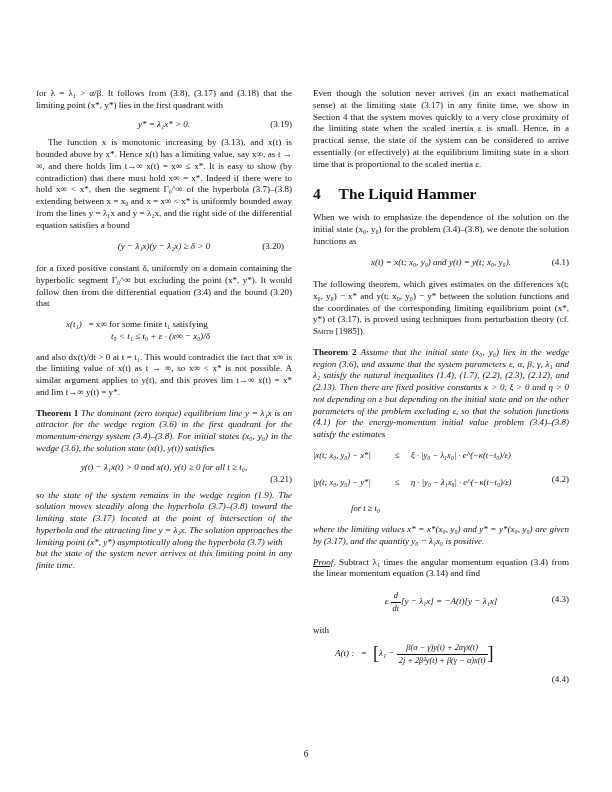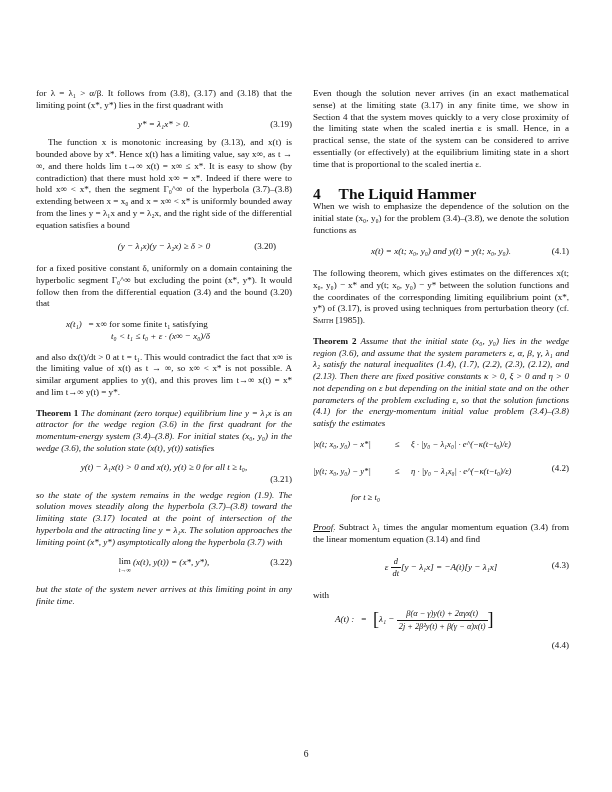--- a/index.html
+++ b/index.html
@@ -10,21 +10,21 @@
   .col.right { left: 313px; }
   p { margin: 0; text-align: justify; hyphens: auto; }
   p.indent { text-indent: 12px; }
   .eq { position: relative; display: block; text-align: center; margin: 7px 0; font-style: normal; }
   .eq .num { position: absolute; right: 0; top: 0; font-style: normal; }
   .eq .body { display: inline-block; }
   .eq.multi { text-align: left; }
   .it { font-style: italic; }
   .thm { font-style: italic; text-align: justify; }
   .thm-label { font-style: normal; font-weight: bold; }
-  h2 { font-size: 15.5px; margin: 18px 0 1px 0; font-weight: bold; }
+  h2 { font-size: 15.5px; margin: 18px 0 12px 0; font-weight: bold; }
   h2 .sec-num { display: inline-block; width: 22px; }
   .gap { height: 9px; }
   .page-number { position: absolute; top: 749px; left: 0; width: 612px; text-align: center; font-size: 9.5px; }
   .proof { text-decoration: underline; font-style: italic; }
   .sc { font-variant: small-caps; }
   .frac { display: inline-block; vertical-align: middle; text-align: center; font-style: italic; font-size: 8.3px; }
   .frac .top { display: block; border-bottom: 0.8px solid #111; padding: 0 2px; }
   .frac .bot { display: block; padding: 0 2px; }
   .bracket { font-size: 18px; vertical-align: middle; font-style: normal; }
   .lim { display: inline-block; text-align: center; vertical-align: top; line-height: 9px; }
@@ -35,44 +35,40 @@
 </head>
 <body>
 
 <div class="col left">
   <p>for λ = λ₁ &gt; α/β. It follows from (3.8), (3.17) and (3.18) that the limiting point (x*, y*) lies in the first quadrant with</p>
   <div class="eq">
     <span class="body it">y* = λ₁x* &gt; 0.</span>
     <span class="num">(3.19)</span>
   </div>
   <p class="indent">The function x is monotonic increasing by (3.13), and x(t) is bounded above by x*. Hence x(t) has a limiting value, say x∞, as t → ∞, and there holds lim t→∞ x(t) = x∞ ≤ x*. It is easy to show (by contradiction) that there must hold x∞ = x*. Indeed if there were to hold x∞ &lt; x*, then the segment Γ₀^∞ of the hyperbola (3.7)–(3.8) extending between x = x₀ and x = x∞ &lt; x* is uniformly bounded away from the lines y = λ₁x and y = λ₂x, and the right side of the differential equation satisfies a bound</p>
-  <div class="eq" style="margin:10px 16px;">
+  <div class="eq" style="margin:10px 8px;">
     <span class="body it">(y − λ₁x)(y − λ₂x) ≥ δ &gt; 0</span>
     <span class="num">(3.20)</span>
   </div>
   <p>for a fixed positive constant δ, uniformly on a domain containing the hyperbolic segment Γ₀^∞ but excluding the point (x*, y*). It would follow then from the differential equation (3.4) and the bound (3.20) that</p>
   <div class="eq multi" style="margin:9px 0 9px 30px;">
     <div><span class="it">x(t₁)</span>&nbsp;&nbsp;&nbsp;<span>= x∞   for some finite t₁ satisfying</span></div>
     <div style="padding-left:45px;" class="it">t₀ &lt; t₁ ≤ t₀ + ε · (x∞ − x₀)/δ</div>
   </div>
   <p>and also dx(t)/dt &gt; 0 at t = t₁. This would contradict the fact that x∞ is the limiting value of x(t) as t → ∞, so x∞ &lt; x* is not possible. A similar argument applies to y(t), and this proves lim t→∞ x(t) = x* and lim t→∞ y(t) = y*.</p>
   <div class="gap"></div>
   <p class="thm">
     <span class="thm-label">Theorem 1</span>
     <span>The dominant (zero torque) equilibrium line y = λ₁x is an attractor for the wedge region (3.6) in the first quadrant for the momentum-energy system (3.4)–(3.8). For initial states (x₀, y₀) in the wedge (3.6), the solution state (x(t), y(t)) satisfies</span>
   </p>
   <div class="eq" style="margin:7px 0 4px 0; height:24px;">
     <span class="body it" style="white-space:nowrap;">y(t) − λ₁x(t) &gt; 0   and   x(t), y(t) ≥ 0   for all t ≥ t₀,</span>
     <span class="num" style="top:12px;">(3.21)</span>
   </div>
   <p class="thm">so the state of the system remains in the wedge region (1.9). The solution moves steadily along the hyperbola (3.7)–(3.8) toward the limiting state (3.17) located at the point of intersection of the hyperbola and the attracting line y = λ₁x. The solution approaches the limiting point (x*, y*) asymptotically along the hyperbola (3.7) with</p>
-  <div class="eq" style="margin:9px 0;">
-    <span class="body"><span class="lim"><span>lim</span><small>t→∞</small></span>&nbsp;<span class="it">(x(t), y(t)) = (x*, y*),</span></span>
-    <span class="num">(3.22)</span>
-  </div>
   <p class="thm">but the state of the system never arrives at this limiting point in any finite time.</p>
 </div>
 
 <div class="col right">
   <p>Even though the solution never arrives (in an exact mathematical sense) at the limiting state (3.17) in any finite time, we show in Section 4 that the system moves quickly to a very close proximity of the limiting state when the scaled inertia ε is small. Hence, in a practical sense, the state of the system can be considered to arrive essentially (or effectively) at the equilibrium limiting state in a short time that is proportional to the scaled inertia ε.</p>
   <h2>
     <span class="sec-num">4</span>
     <span>The Liquid Hammer</span>
   </h2>
   <p>When we wish to emphasize the dependence of the solution on the initial state (x₀, y₀) for the problem (3.4)–(3.8), we denote the solution functions as</p>
@@ -93,20 +89,21 @@
       <span>ξ · |y₀ − λ₁x₀| · e^(−κ(t−t₀)/ε)</span>
       <span>|y(t; x₀, y₀) − y*|</span>
       <span>≤</span>
       <span>η · |y₀ − λ₁x₀| · e^(−κ(t−t₀)/ε)</span>
       <span style="padding-left:38px;">for  t ≥ t₀</span>
       <span></span>
         <span></span>
     </div>
     <span class="num" style="top:24px;">(4.2)</span>
   </div>
+  <p class="thm">where the limiting values x* = x*(x₀, y₀) and y* = y*(x₀, y₀) are given by (3.17), and the quantity y₀ − λ₁x₀ is positive.</p>
   <div class="gap"></div>
   <p><span class="proof">Proof</span><span>. Subtract λ₁ times the angular momentum equation (3.4) from the linear momentum equation (3.14) and find</span></p>
   <div class="eq" style="margin:10px 0;">
     <span class="body"><span class="it">ε</span>&nbsp;<span class="frac"><span class="top">d</span><span class="bot">dt</span></span><span class="it">[y − λ₁x] = −A(t)[y − λ₁x]</span></span>
     <span class="num" style="top:4px;">(4.3)</span>
   </div>
   <p>with</p>
   <div class="eq multi" style="margin:6px 0 0 0; height:48px;">
     <div style="white-space:nowrap; padding-left:22px;">
       <span class="it">A(t) :</span>&nbsp;&nbsp;&nbsp;<span>=</span>&nbsp;&nbsp;&nbsp;<span class="bracket">[</span><span class="it">λ₁ −</span>&nbsp;<span class="frac"><span class="top">β(α − γ)y(t) + 2αγx(t)</span><span class="bot">2j + 2β²y(t) + β(γ − α)x(t)</span></span><span class="bracket">]</span>

